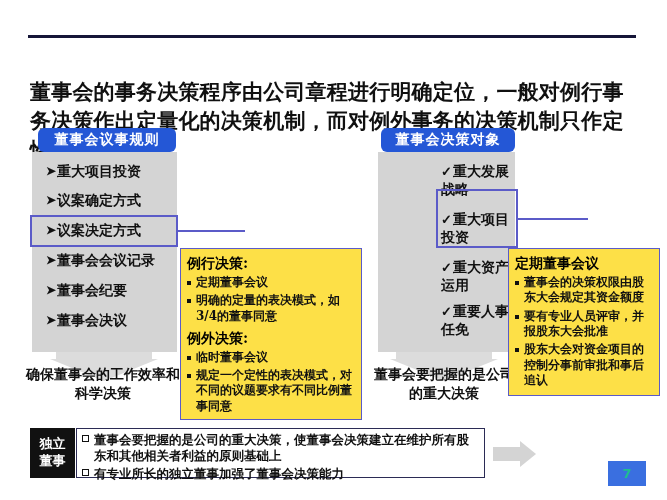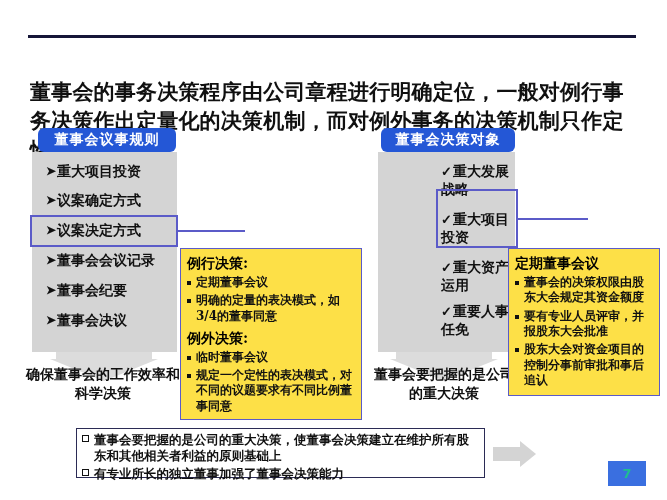--- a/index.html
+++ b/index.html
@@ -337,20 +337,24 @@
 
   <div class="conclusion" id="concl-right">董事会要把握的是公司的重大决策</div>
 
   <div class="detailbox" id="box-routine">
     <div class="dbox-title">定期董事会议</div>
     <div class="dbox-li">董事会的决策权限由股东大会规定其资金额度</div>
     <div class="dbox-li">要有专业人员评审，并报股东大会批准</div>
     <div class="dbox-li">股东大会对资金项目的控制分事前审批和事后追认</div>
   </div>
 
+  <div id="ind-label">
+    <span>独立</span>
+    <span>董事</span>
+  </div>
 
   <div id="ind-box">
     <div class="ind-li">董事会要把握的是公司的重大决策，使董事会决策建立在维护所有股东和其他相关者利益的原则基础上</div>
     <div class="ind-li">有专业所长的独立董事加强了董事会决策能力</div>
   </div>
 
   <div id="right-arrow-stem"></div>
   <div id="right-arrow-head"></div>
 
   <div id="page-badge">7</div>

